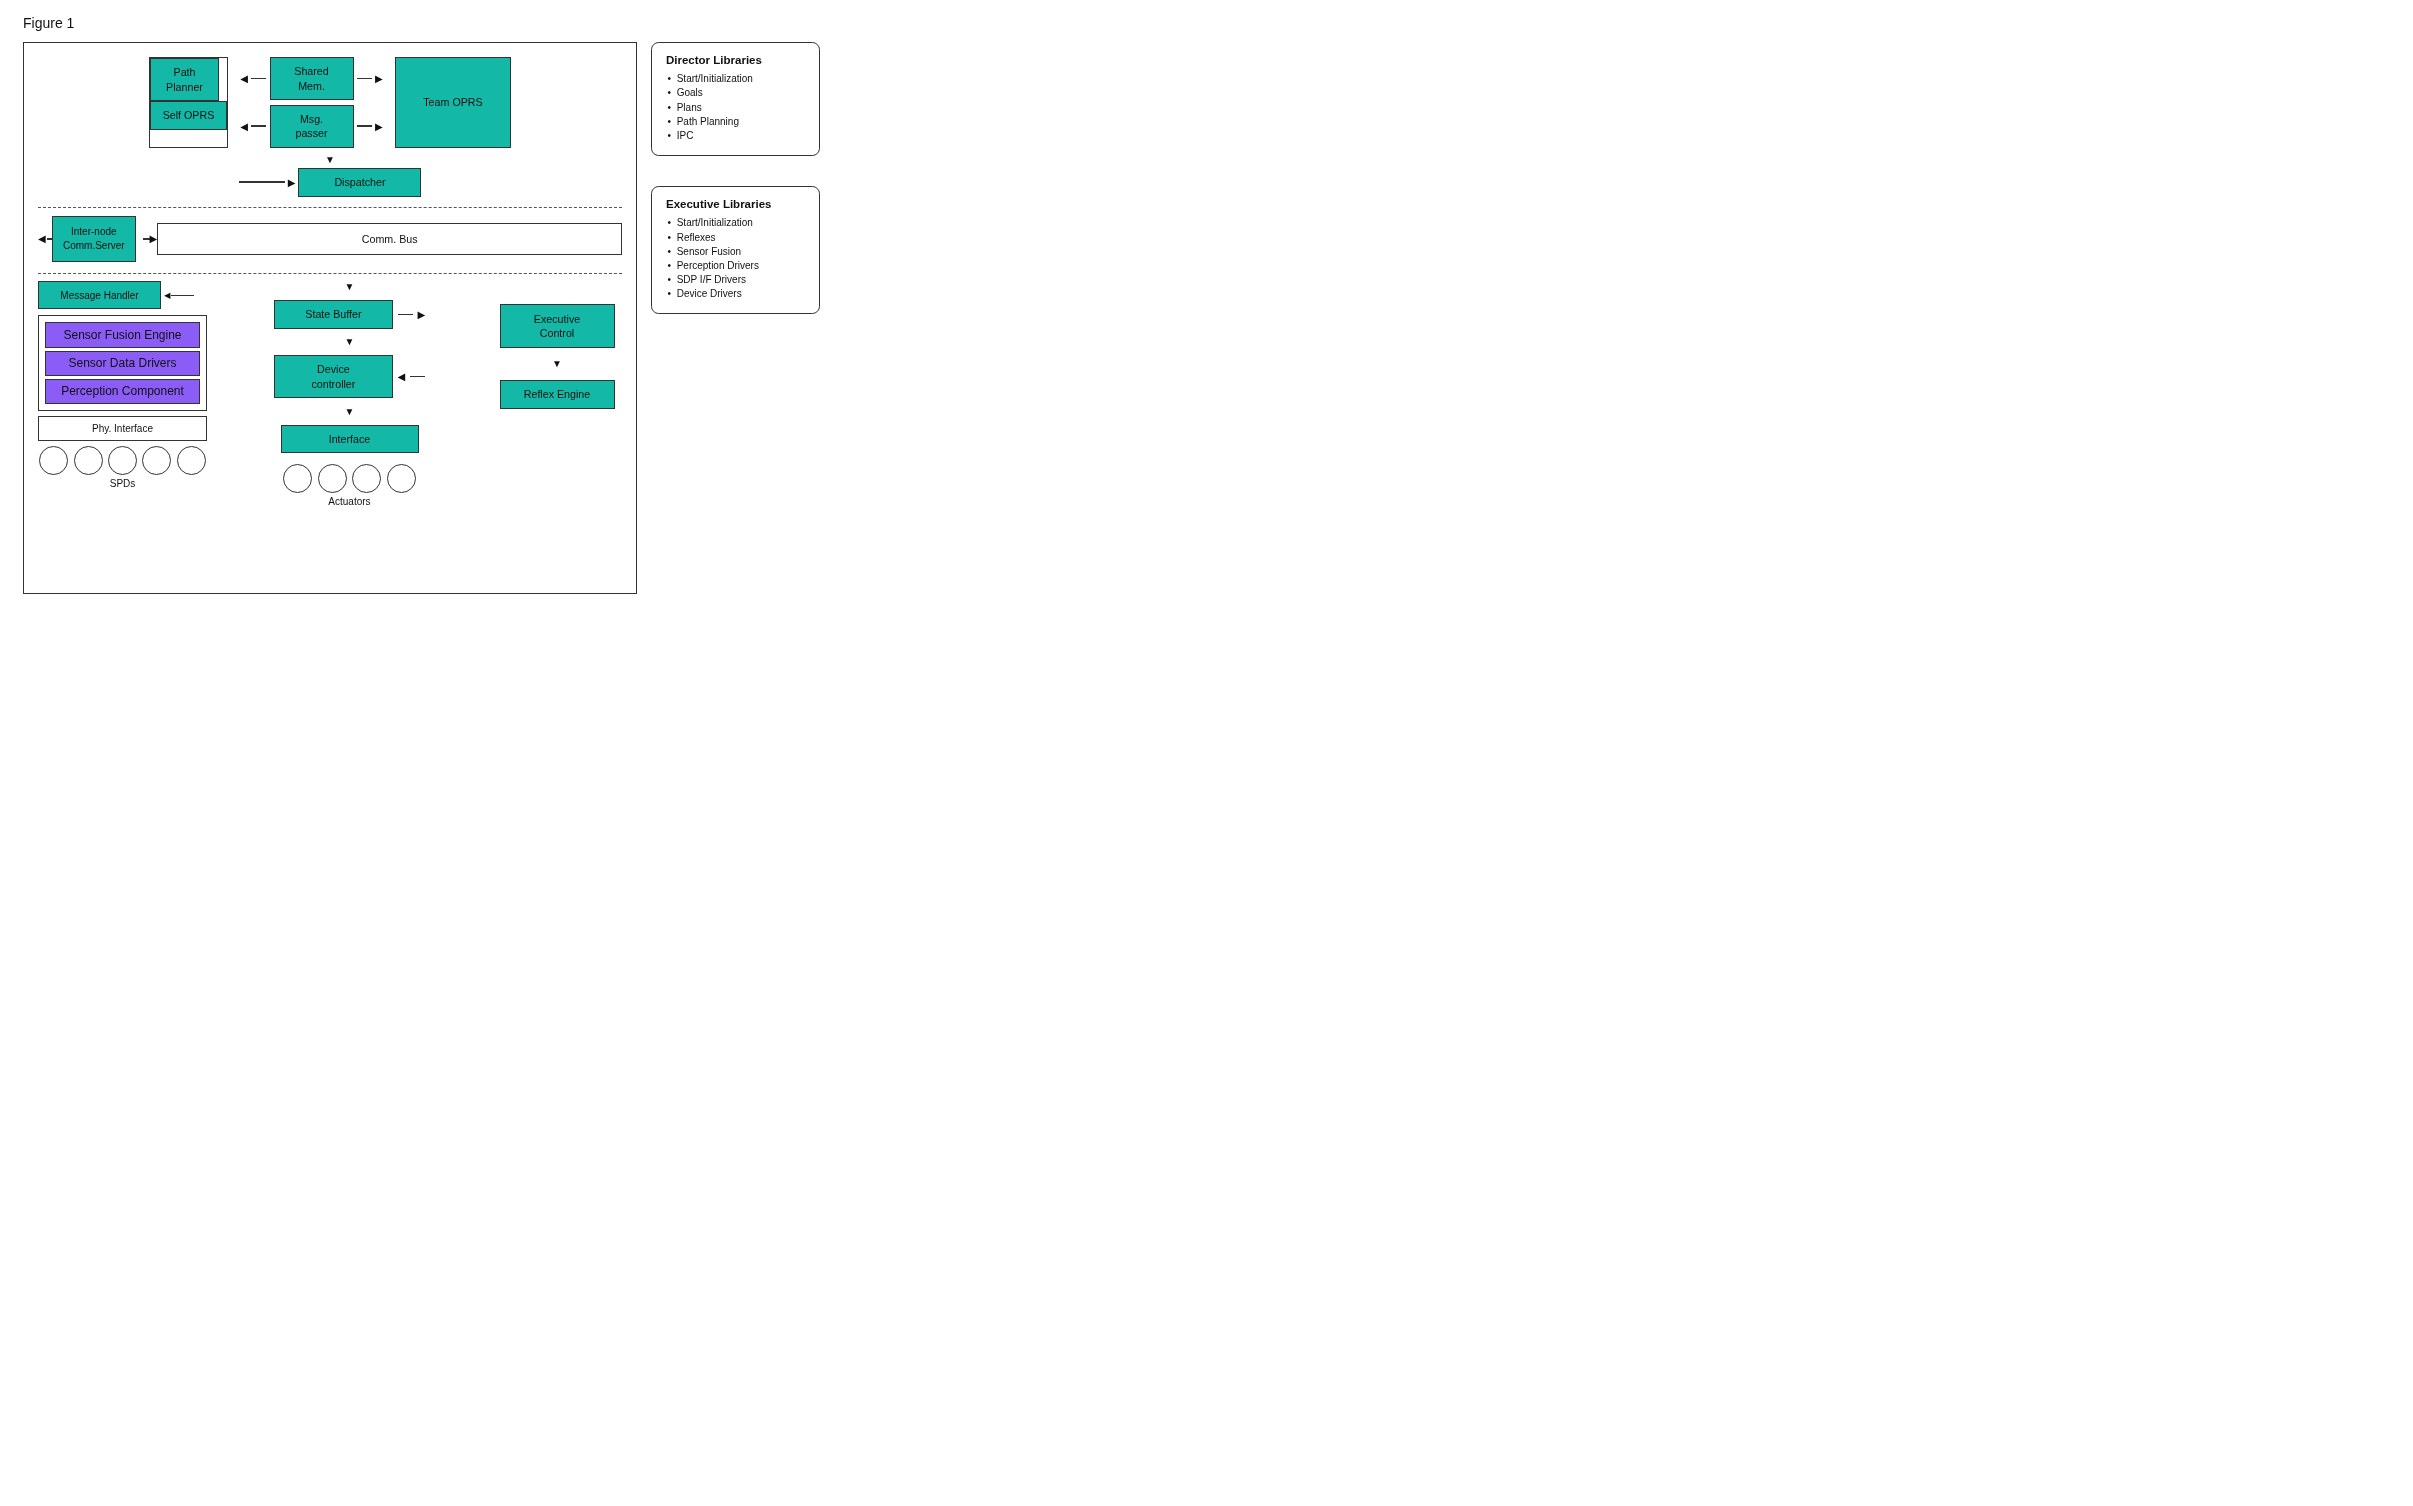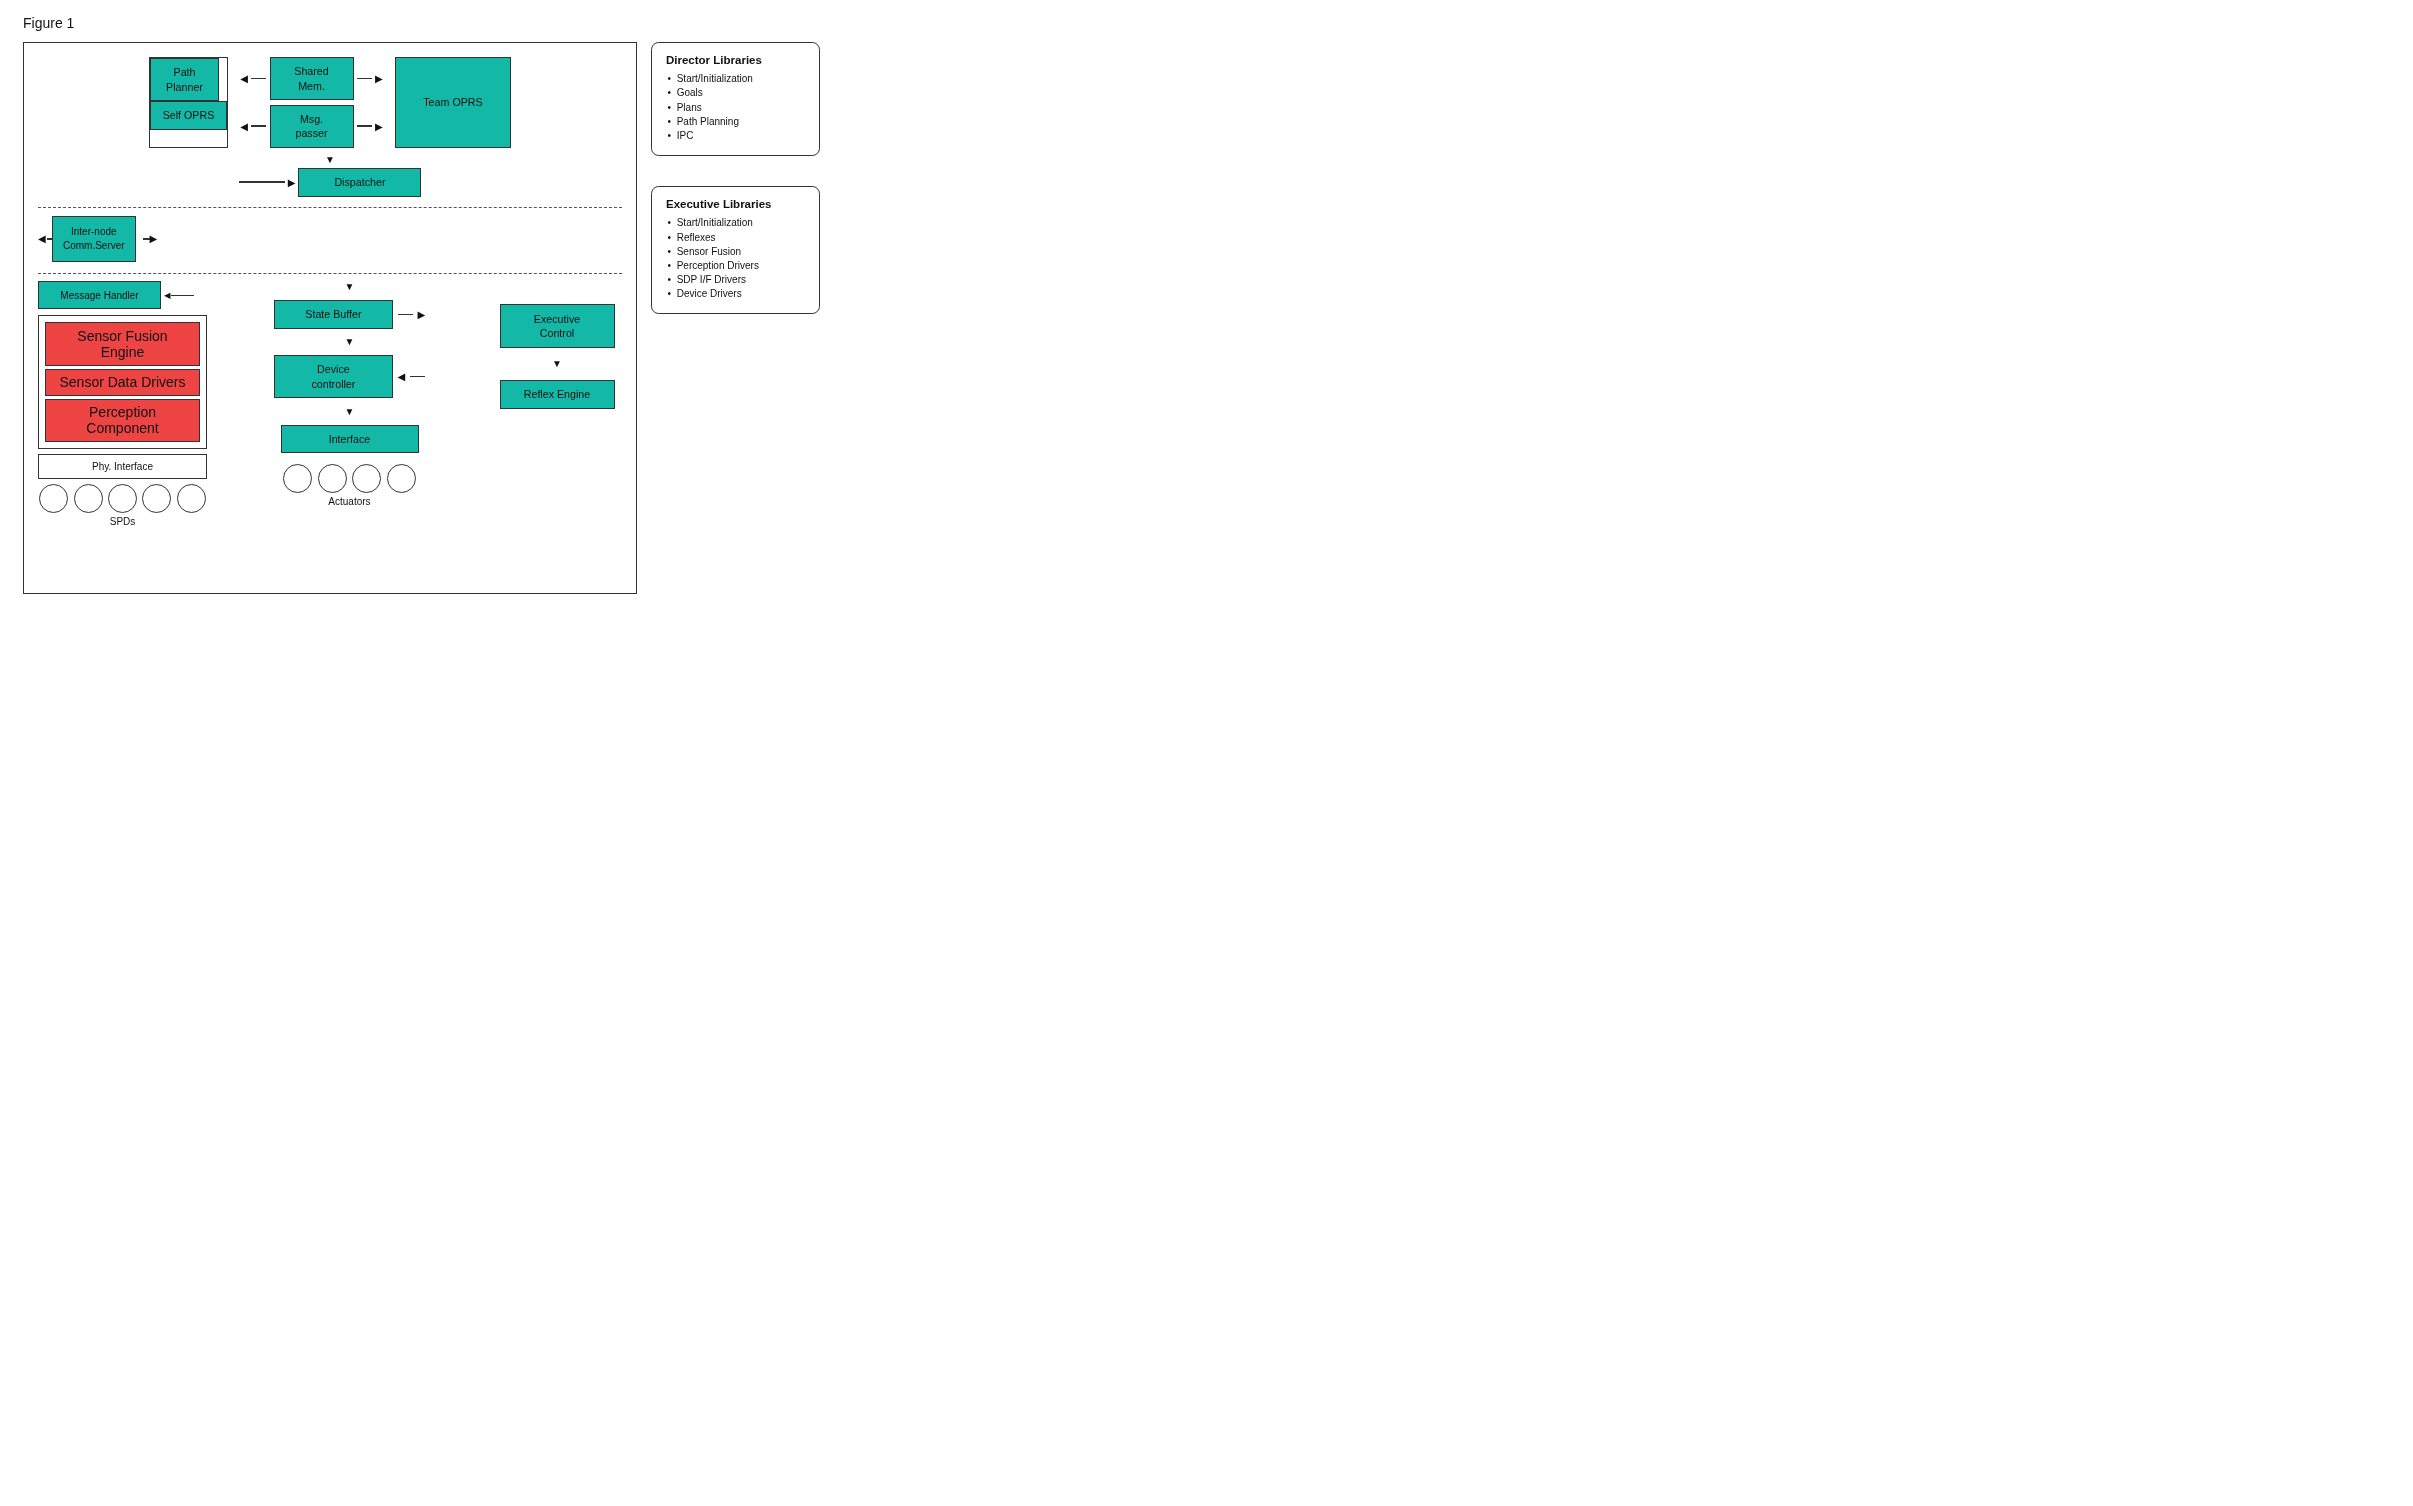--- a/index.html
+++ b/index.html
@@ -73,22 +73,22 @@
       border: 1.1px solid #333;
       padding: 6.1px 0 6.1px 0;
       margin-bottom: 4.6px;
       position: relative;
     }
     .sensor-item {
       border: 1.1px solid #333;
       margin: 0 6.1px 3.1px 6.1px;
       padding: 4.6px 7.7px;
       text-align: center;
-      font-size: 14px;
-      background: #ef4444;
+      font-size: 12px;
+      background: #8b5cf6;
     }
     .sensor-item:last-child { margin-bottom: 0; }
     .phy-interface {
       border: 1.1px solid #333;
       padding: 6.1px 7.7px;
       text-align: center;
       font-size: 10px;
       background: #fff;
       margin-bottom: 0;
     }
@@ -213,20 +213,21 @@
 
         <span style="font-size:10px; margin-right:1.5px;">◀</span>
         <span style="display:inline-block;height:1.5px;width:4.6px;background:#333;"></span>
 
         <div class="box inter-node" style="white-space:pre-line; font-size:10px;">Inter-node
 Comm.Server</div>
 
         <span style="display:inline-block;height:1.5px;width:6.1px;background:#333;"></span>
         <span style="font-size:10px;">▶</span>
 
+        <div class="comm-bus">Comm. Bus</div>
       </div>
 
       <hr class="dashed-line">
 
       <div style="display:flex; width:100%; align-items:flex-start; gap:7.7px;">
 
         <div style="display:flex; flex-direction:column; width:169px; flex-shrink:0;">
 
           <div style="display:flex; align-items:center; margin-bottom:6.1px;">
             <div class="box message-handler" style="font-size:10px; width:123px;">Message Handler</div>

